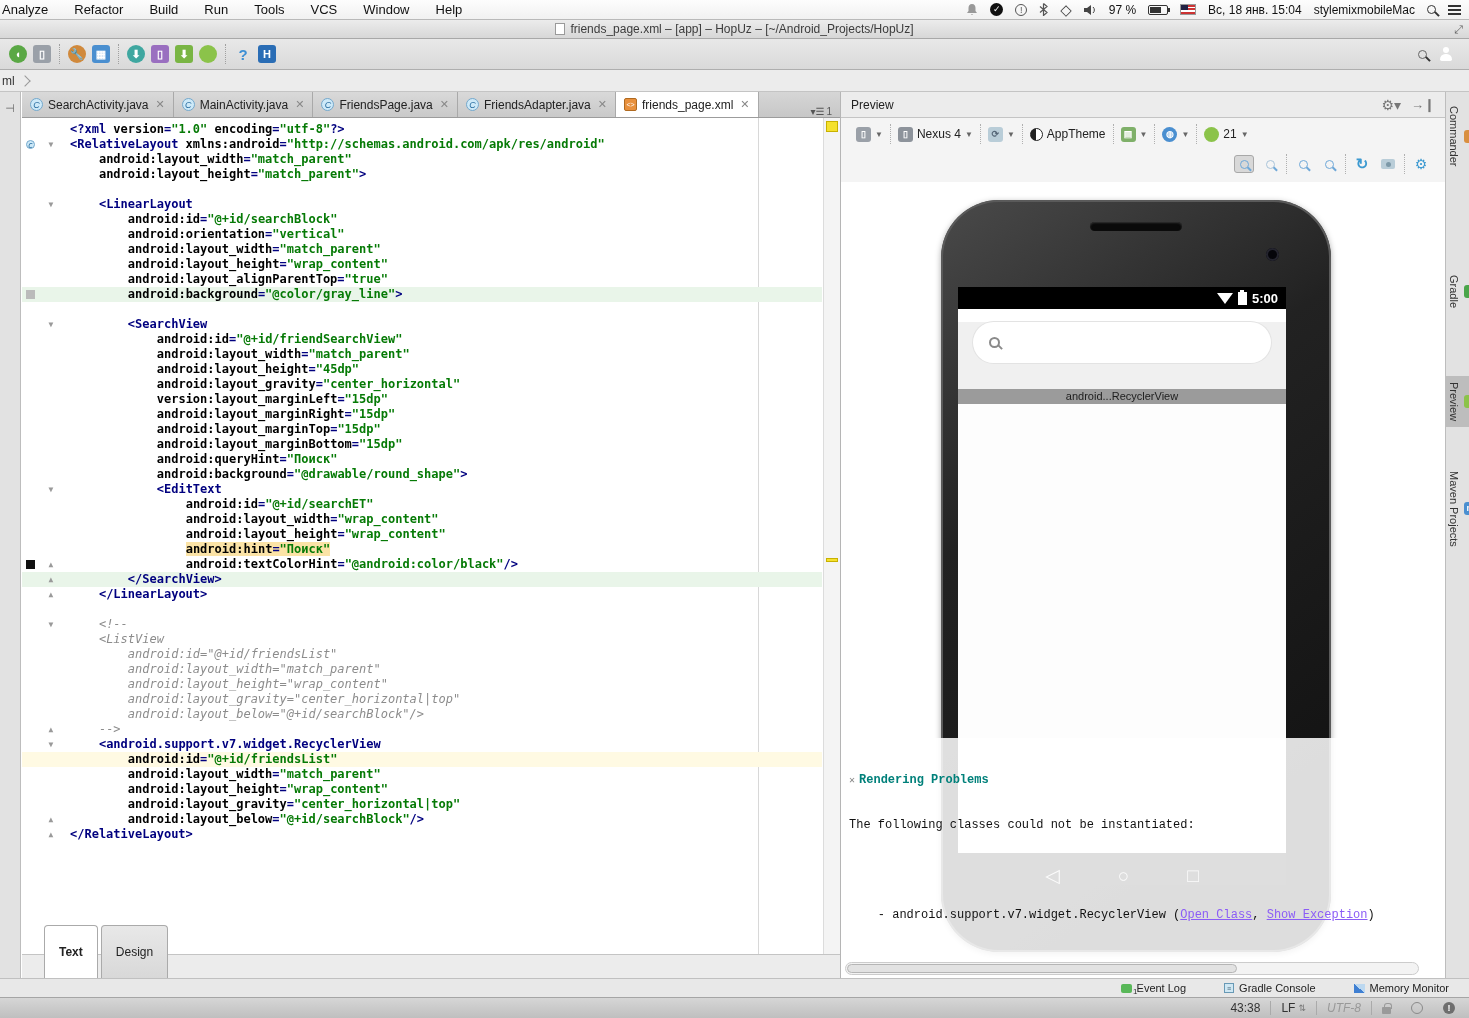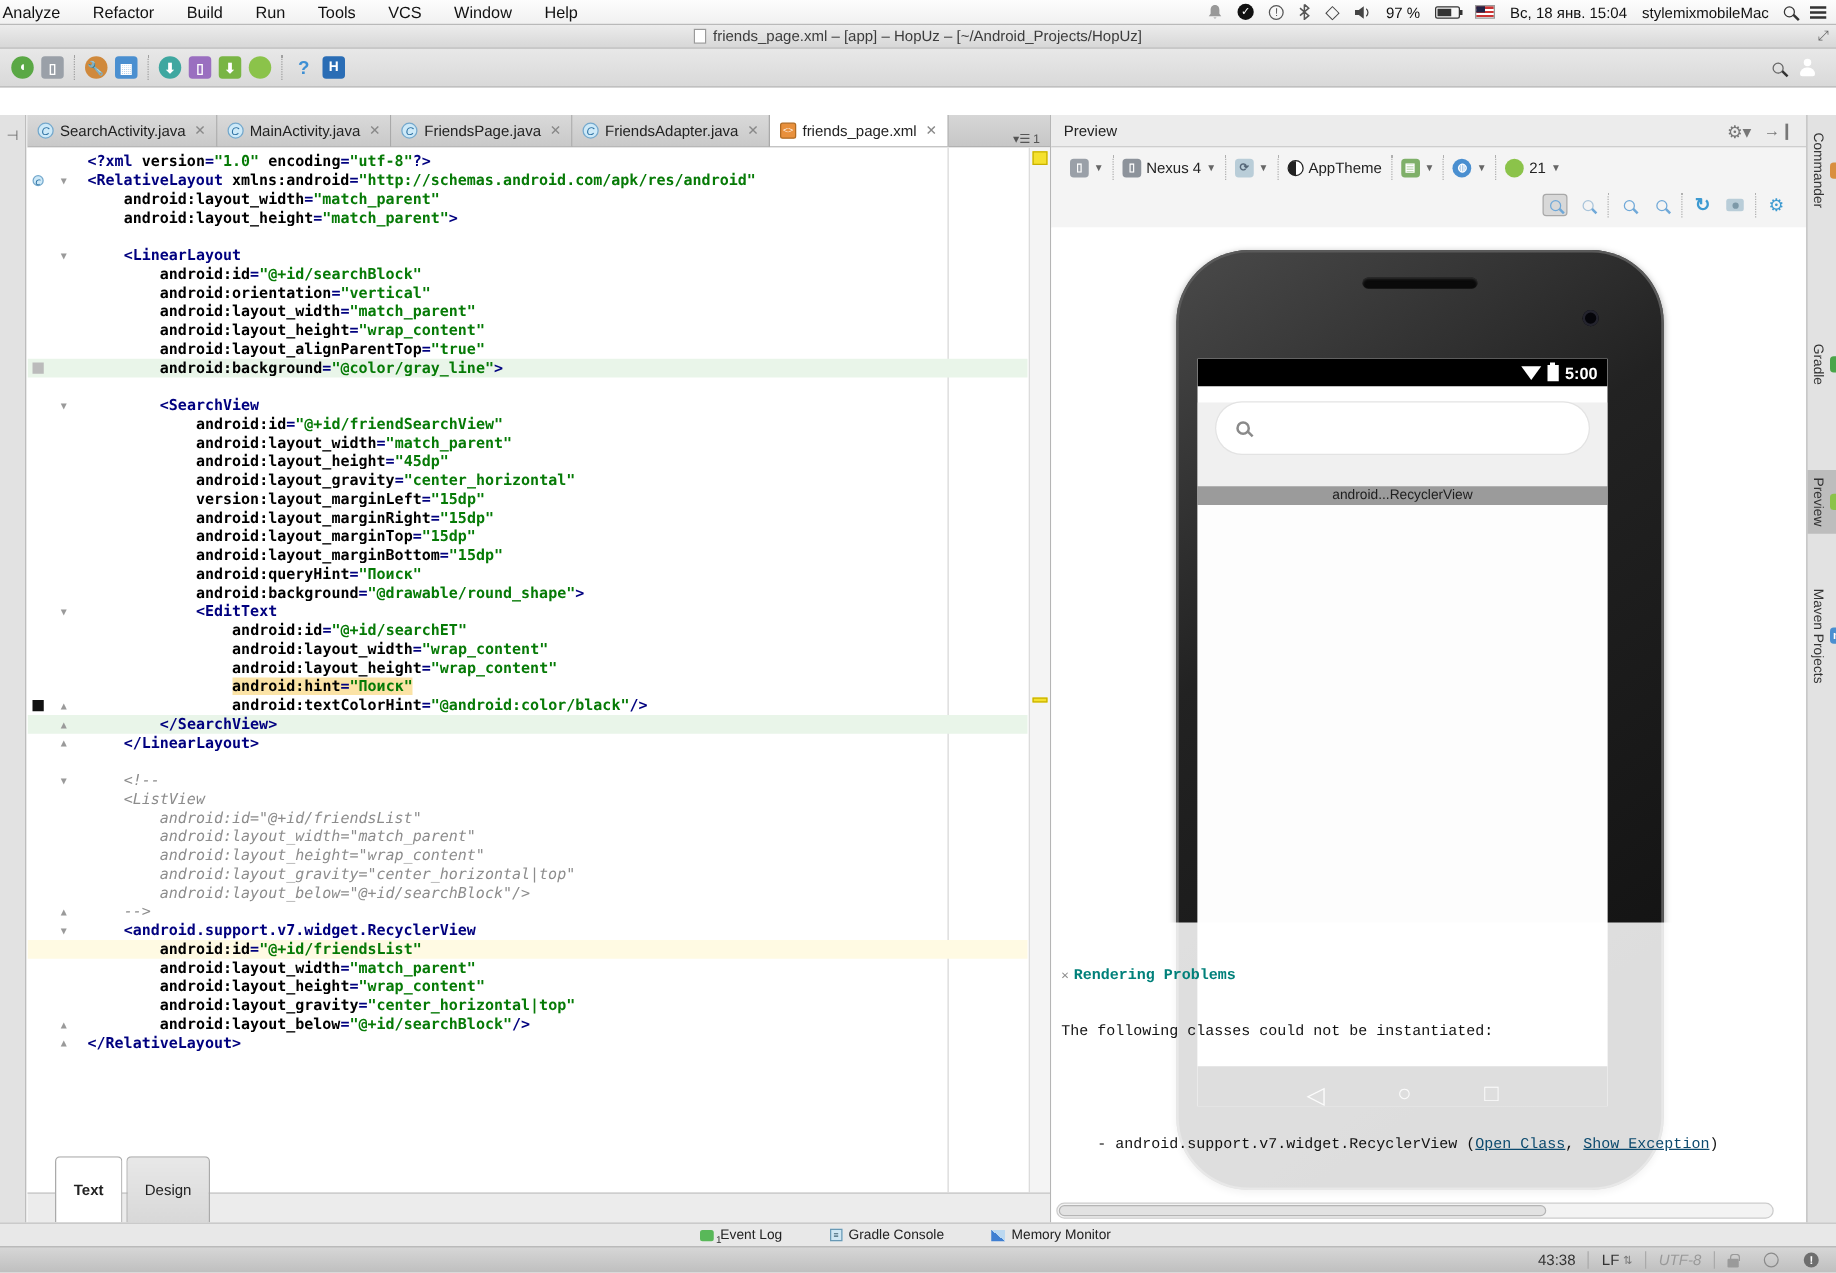--- a/index.html
+++ b/index.html
@@ -121,29 +121,29 @@
   .ph-field { margin:13px 15px; height:41px; background:#fff; border-radius:21px; box-shadow:0 0 0 1px #e3e3e3; display:flex; align-items:center; padding-left:16px; }
   .ph-mag { width:11px; height:11px; border:2px solid #8a8a8a; border-radius:50%; position:relative; }
   .ph-mag::after { content:''; position:absolute; width:6px; height:2px; background:#8a8a8a; transform:rotate(45deg); right:-5px; bottom:-2px; }
   .ph-recycler { height:15px; background:#9b9b9b; color:#1d1d1d; font-size:11px; text-align:center; line-height:15px; }
   .ph-content { height:449px; background:#fdfdfd; }
   .ph-nav { height:45px; background:#151515; display:flex; align-items:center; justify-content:center; gap:58px; color:#e6e6e6; font-size:19px; }
 
   
   .rp { position:absolute; left:2px; top:556px; width:600px; height:250px; background:rgba(255,255,255,0.86); font-family:Liberation Mono, monospace; font-size:12px; line-height:15px; color:#111; padding:5px 6px; white-space:pre; overflow:hidden; }
   .rp .hdr { color:#00807a; font-weight:bold; }
-  .rp a { color:#0c4a6e; text-decoration:underline; cursor:pointer; }
+  .rp a { color:#8b5cf6; text-decoration:underline; cursor:pointer; }
   .rp .x { color:#888; font-size:10px; margin-right:4px; }
   .rp .row { height:15px; }
 
   .hscroll { position:absolute; left:4px; bottom:3px; width:574px; height:13px; background:#f3f3f3; border:1px solid #ccc; border-radius:7px; }
   .hthumb { position:absolute; left:1px; top:1px; width:390px; height:9px; background:#e2e2e2; border:1px solid #b5b5b5; border-radius:6px; }
 
   
-  .toolbtn-row { position:absolute; top:978px; left:0; right:0; height:19px; background:#e8e8e8; border-top:1px solid #c0c0c0; display:flex; align-items:center; justify-content:center; gap:38px; padding-right:20px; font-size:11px; color:#222; }
+  .toolbtn-row { position:absolute; top:978px; left:0; right:0; height:19px; background:#e8e8e8; border-top:1px solid #c0c0c0; display:flex; align-items:center; justify-content:flex-end; gap:38px; padding-right:20px; font-size:11px; color:#222; }
   .tbtn { display:flex; align-items:center; gap:5px; cursor:default; }
   .el-ic { width:11px; height:9px; background:#59b859; border-radius:2px; position:relative; }
   .el-ic::after { content:'1'; position:absolute; right:-6px; bottom:-3px; font-size:8px; color:#333; }
   .gc-ic { width:10px; height:10px; background:#cfe7f3; border:1px solid #6899b5; font-size:7px; line-height:10px; color:#467; text-align:center; }
   .mm-ic { width:11px; height:9px; background:linear-gradient(to top right,#3f7fd2 50%,#bcd8f0 50%); }
   .statusbar { position:absolute; top:997px; left:0; right:0; height:21px; background:linear-gradient(#d6d6d6,#bfbfbf); border-top:1px solid #a5a5a5; display:flex; align-items:center; justify-content:flex-end; font-size:12px; color:#333; }
   .sb-item { padding:0 10px; display:flex; align-items:center; gap:3px; }
   .sb-div { width:1px; height:14px; background:#aaa; }
   .sb-dim { color:#999;font-style:italic; }
   .lock-ic { width:9px; height:7px; background:#9a9a9a; border-radius:1px; position:relative; margin-top:4px; }
@@ -210,20 +210,24 @@
     <span class="tb-ic" style="background:#8bc34a;border-radius:50%;"></span>
     <span class="tb-sep"></span>
     <span class="tb-ic" style="background:transparent;color:#3d8fd4;font-size:15px;">?</span>
     <span class="tb-ic" style="background:#2a6db5;">H</span>
     <div class="right">
       <span class="mag" style="border-color:#666;"></span>
       <span class="user-ic"></span>
     </div>
   </div>
 
+  <div class="crumb-row">
+    <span>ml</span>
+    <span class="crumb-chev"></span>
+  </div>
 
   <div class="workspace">
 
     <div class="left-strip">
       <div style="margin-top:10px;color:#666;">⊣</div>
     </div>
 
     <div class="editor-col">
       <div class="tabbar" id="tabbar">
           <div class="etab">

